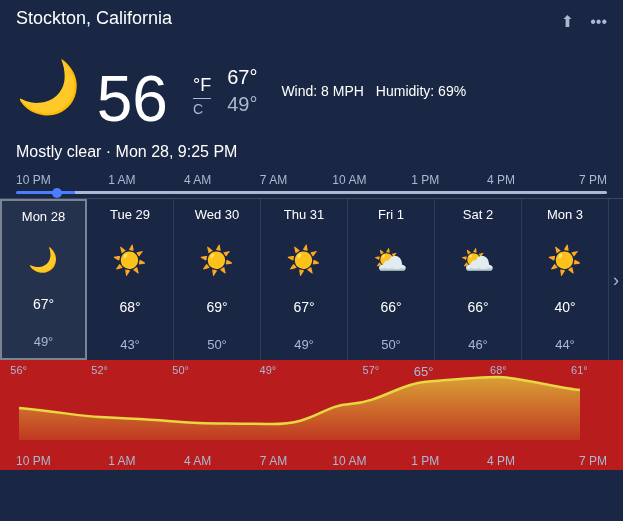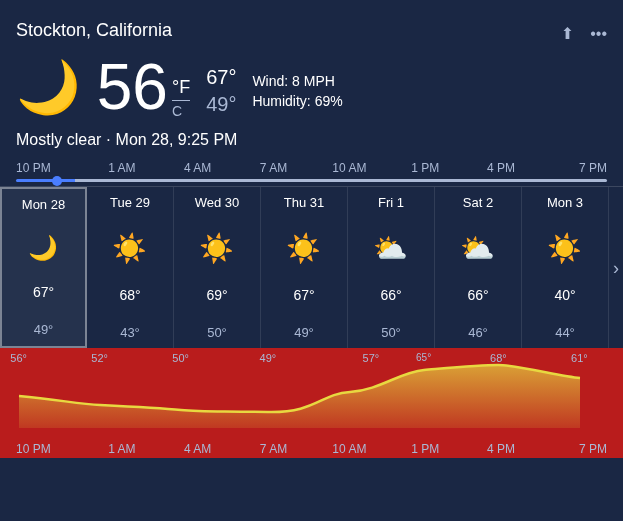--- a/index.html
+++ b/index.html
@@ -7,21 +7,21 @@
       font-family: 'Segoe UI', Arial, sans-serif;
       background: #1a2744;
       color: #fff;
       width: 623px;
       height: 521px;
       overflow: hidden;
     }
 
     
     .header {
-      padding: 20px 16px 8px;
+      padding: 8px 16px 8px;
       display: flex;
       justify-content: space-between;
       align-items: flex-start;
       text-align: right;
     }
     .header-left {}
     .city-name {
       font-size: 18px;
       font-weight: 500;
     }
@@ -48,22 +48,23 @@
       display: flex;
       align-items: center;
       gap: 16px;
     }
     .weather-icon-large {
       font-size: 52px;
       line-height: 1;
     }
     .temp-block {
       display: flex;
-      align-items: flex-end;
-      gap: 4px;
+      align-items: flex-start;
+      gap: 25px;
+      margin-top: 24px;
     }
     .main-temp {
       font-size: 64px;
       font-weight: 300;
       line-height: 1;
     }
     .unit-block {
       display: flex;
       flex-direction: column;
       gap: 2px;
@@ -88,24 +89,24 @@
     }
     .hi-temp {
       font-size: 20px;
     }
     .lo-temp {
       font-size: 20px;
       color: #aab8d4;
     }
     .wind-humidity {
       display: flex;
-      flex-direction: column;
-      gap: 4px;
+      flex-direction: row;
+      gap: 12px;
       padding-top: 8px;
-      margin-left: 0;
+      margin-left: 8px;
     }
     .wind-text, .humidity-text {
       font-size: 14px;
     }
 
     
     .condition-bar {
       padding: 4px 16px 8px;
       font-size: 16px;
       font-weight: 500;
@@ -342,21 +343,21 @@
     <path d="M 19,48 C 60,52 80,56 100,57 S 160,60 181,62 S 220,63 268,64 S 320,46 350,44 S 400,24 424,22 S 480,17 498,17 S 560,28 580,30" fill="none" stroke="#e8d840" stroke-width="2.5"></path>
     <path d="M 19,48 C 60,52 80,56 100,57 S 160,60 181,62 S 220,63 268,64 S 320,46 350,44 S 400,24 424,22 S 480,17 498,17 S 560,28 580,30 L 580,80 L 19,80 Z" fill="url(#fillGrad)"></path>
   </svg>
 
   <div style="position:absolute;top:4px;left:0;right:0;height:50px;">
     <span style="position:absolute;left:3%;font-size:11px;color:#aab8d4;transform:translateX(-50%);">56°</span>
     <span style="position:absolute;left:16%;font-size:11px;color:#aab8d4;transform:translateX(-50%);">52°</span>
     <span style="position:absolute;left:29%;font-size:11px;color:#aab8d4;transform:translateX(-50%);">50°</span>
     <span style="position:absolute;left:43%;font-size:11px;color:#aab8d4;transform:translateX(-50%);">49°</span>
     <span style="position:absolute;left:56%;font-size:11px;color:#aab8d4;transform:translateX(-50%);margin-left:22px;">57°</span>
-    <span style="position:absolute;left:68%;font-size:10px;color:#aab8d4;transform:translateX(-50%);">65°</span>
+    <span style="position:absolute;left:68%;font-size:13px;color:#aab8d4;transform:translateX(-50%);">65°</span>
     <span style="position:absolute;left:80%;font-size:11px;color:#aab8d4;transform:translateX(-50%);">68°</span>
     <span style="position:absolute;left:93%;font-size:11px;color:#aab8d4;transform:translateX(-50%);">61°</span>
   </div>
 
   <div class="bottom-hours" style="bottom:2px;">
     <span class="bottom-hour">10 PM</span>
     <span class="bottom-hour">1 AM</span>
     <span class="bottom-hour">4 AM</span>
     <span class="bottom-hour">7 AM</span>
     <span class="bottom-hour">10 AM</span>

